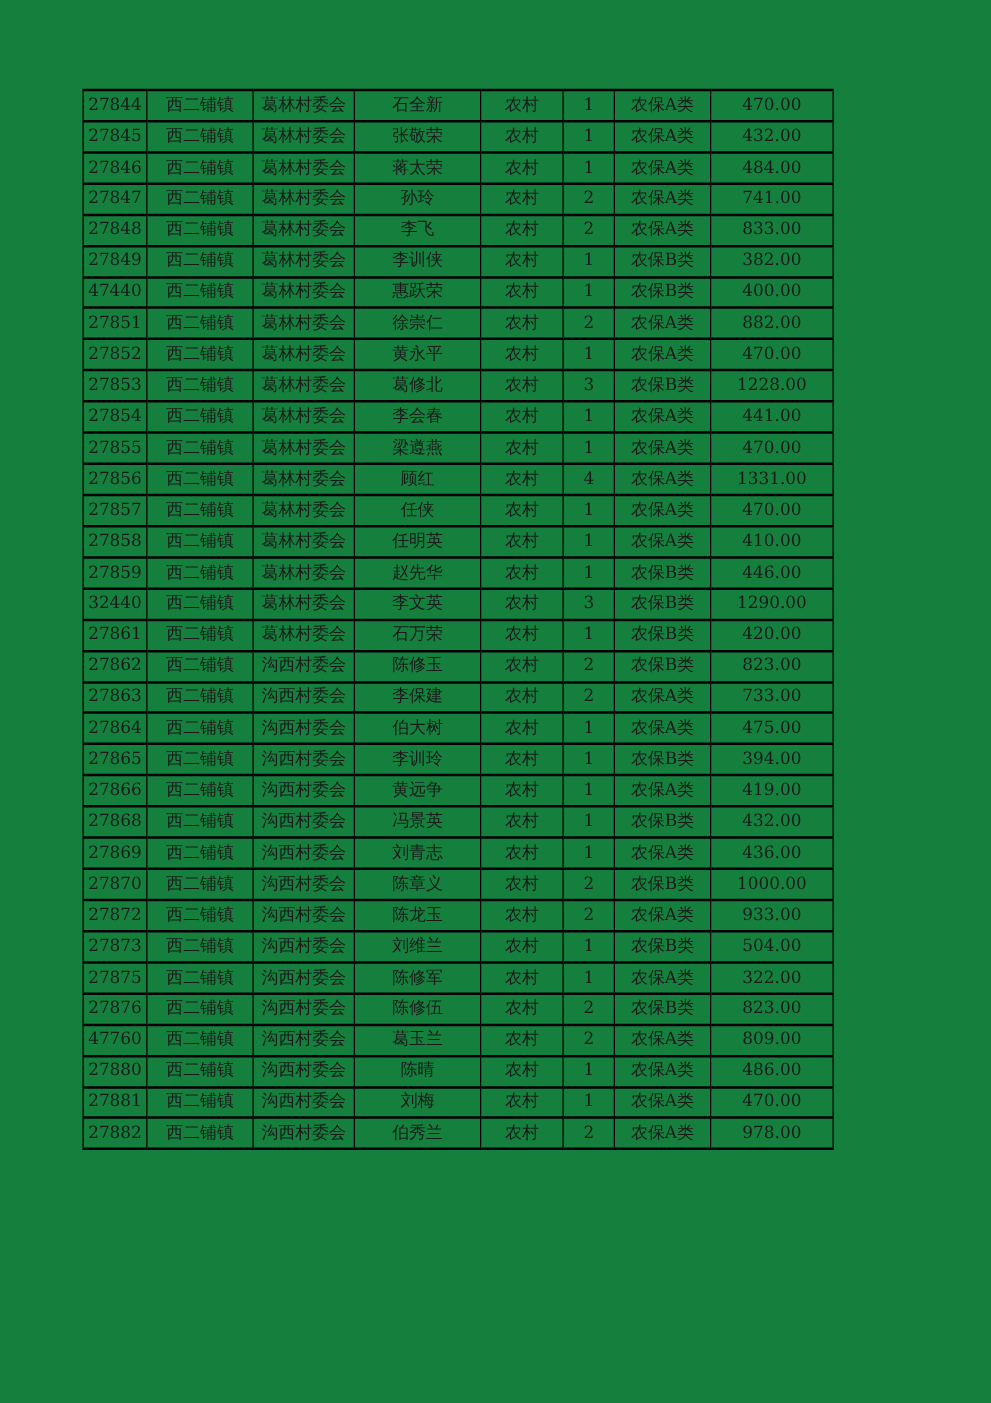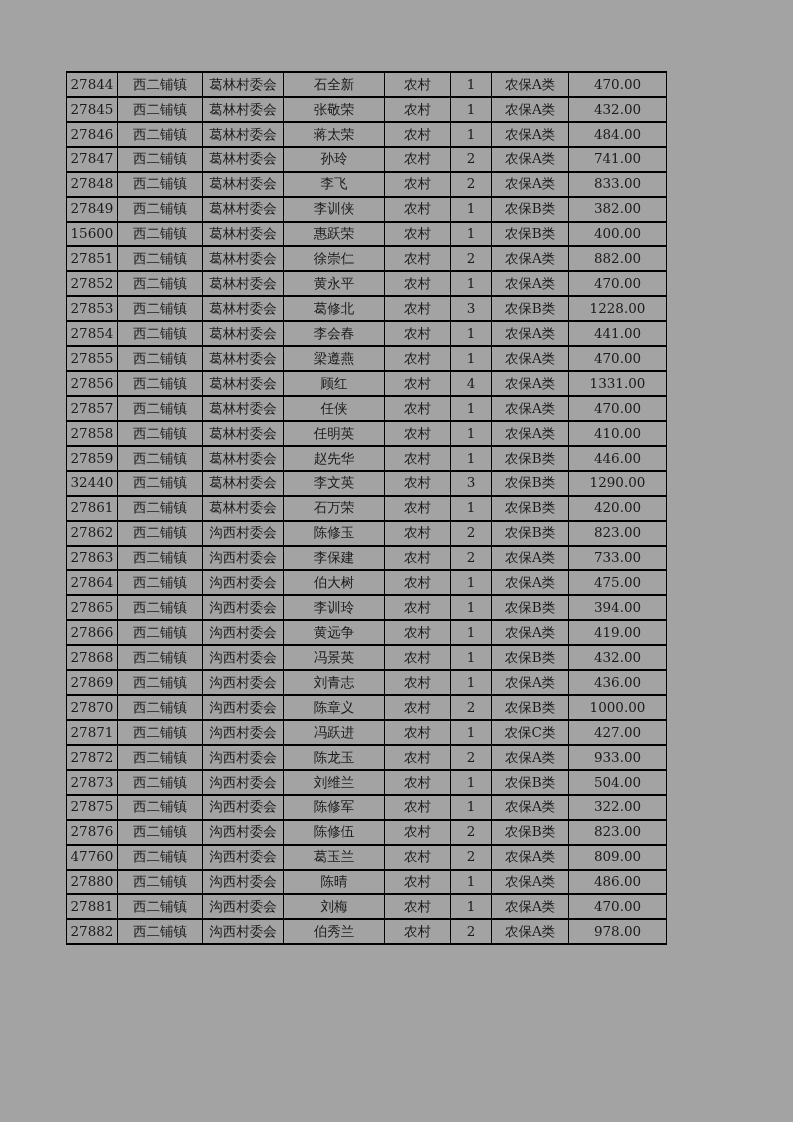--- a/index.html
+++ b/index.html
@@ -4,21 +4,21 @@
 <style>
   html, body {
     margin: 0;
     padding: 0;
     background: #ffffff;
   }
   .page {
     position: relative;
     width: 793px;
     height: 1122px;
-    background: #a3a3a3;
+    background: #15803d;
     overflow: hidden;
     font-family: "DejaVu Serif", "Liberation Serif", serif;
     color: #1a1a1a;
   }
   table.grid {
     position: absolute;
     left: 66px;
     top: 71px;
     width: 601px;
     border-collapse: collapse;
@@ -117,21 +117,21 @@
           <td>27849</td>
           <td>西二铺镇</td>
           <td>葛林村委会</td>
           <td>李训侠</td>
           <td>农村</td>
           <td>1</td>
           <td>农保B类</td>
           <td>382.00</td>
         </tr>
         <tr>
-          <td>15600</td>
+          <td>47440</td>
           <td>西二铺镇</td>
           <td>葛林村委会</td>
           <td>惠跃荣</td>
           <td>农村</td>
           <td>1</td>
           <td>农保B类</td>
           <td>400.00</td>
         </tr>
         <tr>
           <td>27851</td>
@@ -315,30 +315,20 @@
         </tr>
         <tr>
           <td>27870</td>
           <td>西二铺镇</td>
           <td>沟西村委会</td>
           <td>陈章义</td>
           <td>农村</td>
           <td>2</td>
           <td>农保B类</td>
           <td>1000.00</td>
-        </tr>
-        <tr>
-          <td>27871</td>
-          <td>西二铺镇</td>
-          <td>沟西村委会</td>
-          <td>冯跃进</td>
-          <td>农村</td>
-          <td>1</td>
-          <td>农保C类</td>
-          <td>427.00</td>
         </tr>
         <tr>
           <td>27872</td>
           <td>西二铺镇</td>
           <td>沟西村委会</td>
           <td>陈龙玉</td>
           <td>农村</td>
           <td>2</td>
           <td>农保A类</td>
           <td>933.00</td>

